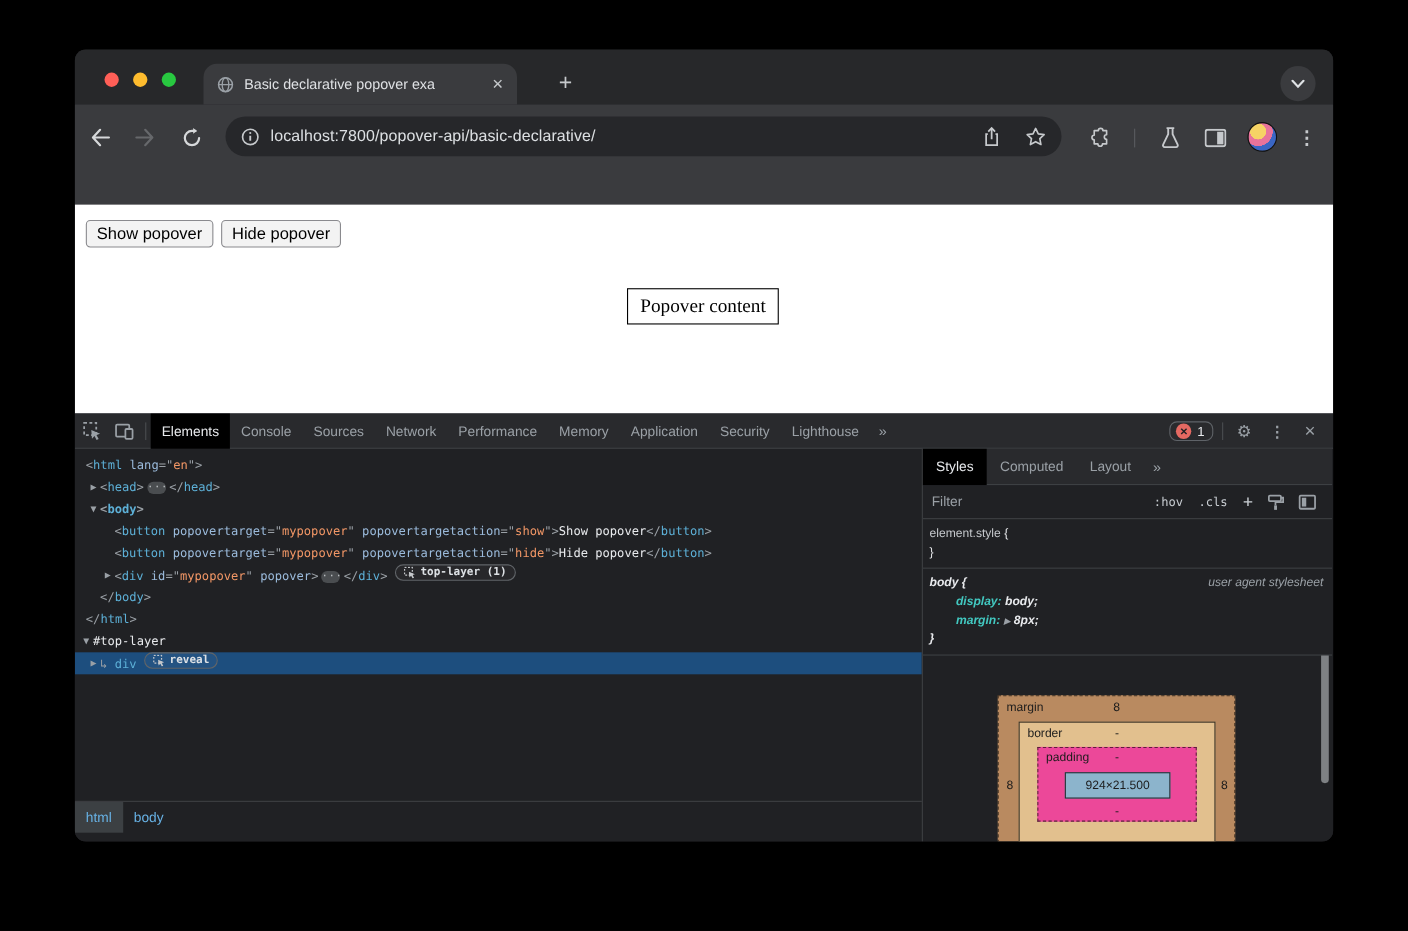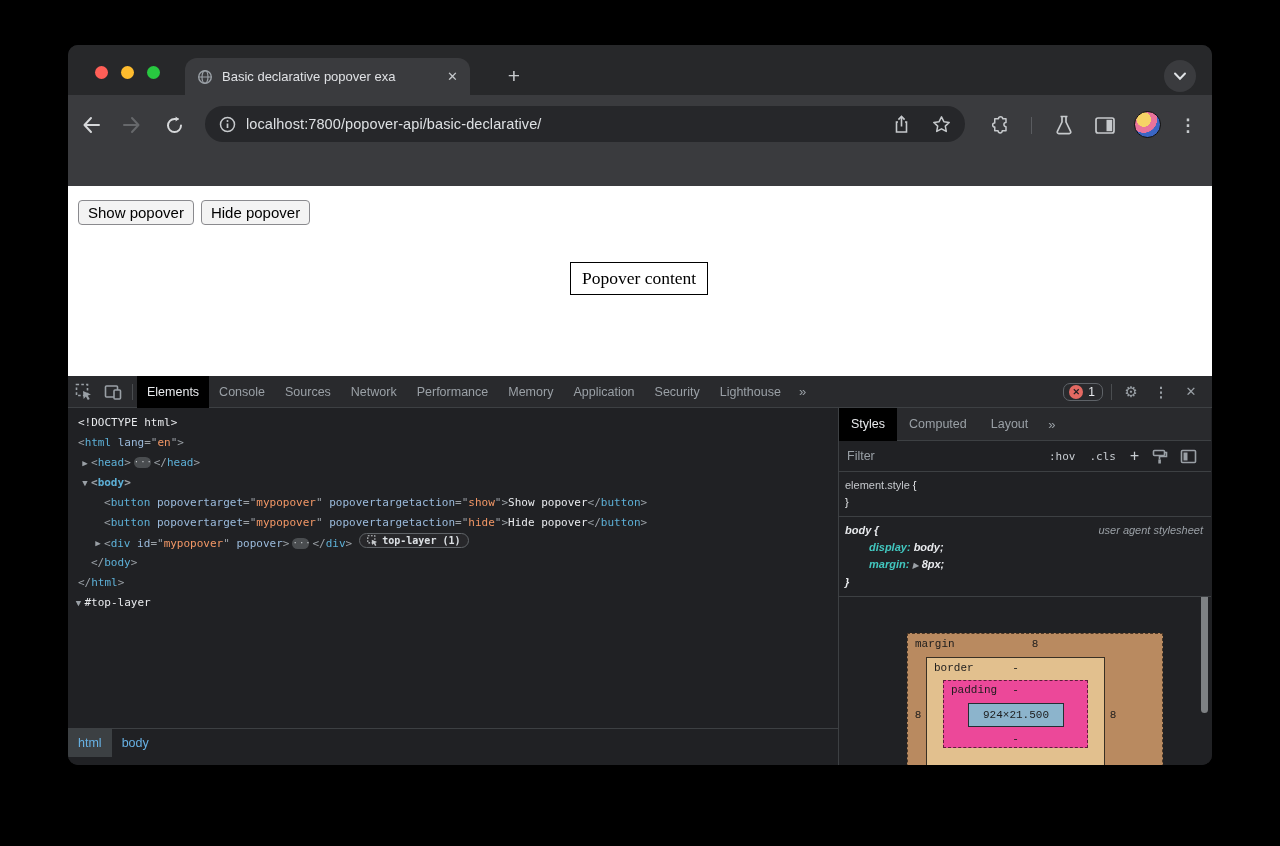--- a/index.html
+++ b/index.html
@@ -97,22 +97,22 @@
   .rule-block { border-bottom:1px solid #3d4043; padding:5px 8px 5px 6px; line-height:17px; }
   .sel-gray { color:#c5c8cc; }
   .ua { font-style:italic; }
   .origin { float:right; color:#9aa0a6; font-style:italic; }
   .prop-line { padding-left:24px; }
   .prop-name { color:#42c8c0; }
   .expand-caret { color:#9aa0a6; font-size:8px; }
   .bm-wrap { position:relative; flex:1; overflow:hidden; }
 
   
-  .bm-margin { position:absolute; left:68px; top:36px; width:256px; height:180px;
-    background:#b98a60; border:1px dashed rgba(0,0,0,.6); font-size:11px; color:#1c1c1c;font-family:Liberation Mono, monospace; }
+  .bm-margin { position:absolute; left:68px; top:36px; width:216px; height:180px;
+    background:#b98a60; border:1px dashed rgba(0,0,0,.6); font-size:11px; color:#1c1c1c; }
   .bm-toplabel { position:absolute; left:7px; top:4px; }
   .bm-topval { position:absolute; left:0; right:0; top:4px; text-align:center; }
   .bm-border { position:absolute; left:18px; top:23px; width:179px; height:130px;
     background:#e2c08e; border:1px solid rgba(0,0,0,.75); }
   .bm-padding { position:absolute; left:16px; top:22px; width:145px; height:68px;
     background:#ec4899; border:1px dashed rgba(0,0,0,.6); }
   .bm-content { position:absolute; left:24px; top:22px; width:96px; height:24px;
     background:#8cb4cc; border:1px solid rgba(0,0,0,.75); display:flex; align-items:center;
     justify-content:center; }
   .bm-mid { position:absolute; top:73px; height:16px; line-height:16px; text-align:center; }
@@ -243,36 +243,42 @@
       </div>
       <div class="dt-vdiv"></div>
       <div class="dt-icon" style="font-size:15px">⚙</div>
       <div class="dt-icon" style="font-size:14px; font-weight:bold">⋮</div>
       <div class="dt-icon" style="font-size:13px; margin-right:6px">✕</div>
     </div>
 
     <div class="dt-body">
       <div class="dt-left">
         <div class="tree" id="tree">
-            <div class="trow" style="padding-left: 10px;"><span class="c-txt">&lt;!DOCTYPE html&gt;</span></div>
             <div class="trow" style="padding-left: 10px;"><span class="c-p">&lt;</span><span class="c-tag">html</span><span class="c-attr"> lang</span><span class="c-p">="</span><span class="c-val">en</span><span class="c-p">"&gt;</span></div>
             <div class="trow" style="padding-left: 23px;"><span class="arr">▶</span><span class="c-p">&lt;</span><span class="c-tag">head</span><span class="c-p">&gt;</span><span class="dots">···</span><span class="c-p">&lt;/</span><span class="c-tag">head</span><span class="c-p">&gt;</span></div>
             <div class="trow" style="padding-left: 23px; font-weight: bold;"><span class="arr">▼</span><span class="c-p">&lt;</span><span class="c-tag">body</span><span class="c-p">&gt;</span></div>
             <div class="trow" style="padding-left: 36px;"><span class="c-p">&lt;</span><span class="c-tag">button</span><span class="c-attr"> popovertarget</span><span class="c-p">="</span><span class="c-val">mypopover</span><span class="c-p">"</span><span class="c-attr"> popovertargetaction</span><span class="c-p">="</span><span class="c-val">show</span><span class="c-p">"&gt;</span><span class="c-txt">Show popover</span><span class="c-p">&lt;/</span><span class="c-tag">button</span><span class="c-p">&gt;</span></div>
             <div class="trow" style="padding-left: 36px;"><span class="c-p">&lt;</span><span class="c-tag">button</span><span class="c-attr"> popovertarget</span><span class="c-p">="</span><span class="c-val">mypopover</span><span class="c-p">"</span><span class="c-attr"> popovertargetaction</span><span class="c-p">="</span><span class="c-val">hide</span><span class="c-p">"&gt;</span><span class="c-txt">Hide popover</span><span class="c-p">&lt;/</span><span class="c-tag">button</span><span class="c-p">&gt;</span></div>
             <div class="trow" style="padding-left: 36px;"><span class="arr">▶</span><span class="c-p">&lt;</span><span class="c-tag">div</span><span class="c-attr"> id</span><span class="c-p">="</span><span class="c-val">mypopover</span><span class="c-p">"</span><span class="c-attr"> popover</span><span class="c-p">&gt;</span><span class="dots">···</span><span class="c-p">&lt;/</span><span class="c-tag">div</span><span class="c-p">&gt;</span><span class="nbadge">
                 <svg width="11" height="11" viewBox="0 0 14 14">
                   <rect x="1" y="1" width="9" height="9" fill="none" stroke="#c5c8cb" stroke-width="1.4" stroke-dasharray="2.2 1.8"></rect>
                   <path d="M6 6 L13 9 L10.2 9.9 L12 13 L10.3 13.9 L8.6 10.8 L6.6 12.8 Z" fill="#c5c8cb"></path>
                 </svg>
                 <span>top-layer (1)</span>
               </span></div>
             <div class="trow" style="padding-left: 23px;"><span class="c-p">&lt;/</span><span class="c-tag">body</span><span class="c-p">&gt;</span></div>
             <div class="trow" style="padding-left: 10px;"><span class="c-p">&lt;/</span><span class="c-tag">html</span><span class="c-p">&gt;</span></div>
             <div class="trow" style="padding-left: 16.5px;"><span class="arr">▼</span><span class="c-txt">#top-layer</span></div>
+            <div class="trow sel" style="padding-left: 23px;"><span class="arr">▶</span><span class="c-hook">↳ </span><span class="c-tag">div</span><span class="nbadge">
+                <svg width="11" height="11" viewBox="0 0 14 14">
+                  <rect x="1" y="1" width="9" height="9" fill="none" stroke="#c5c8cb" stroke-width="1.4" stroke-dasharray="2.2 1.8"></rect>
+                  <path d="M6 6 L13 9 L10.2 9.9 L12 13 L10.3 13.9 L8.6 10.8 L6.6 12.8 Z" fill="#c5c8cb"></path>
+                </svg>
+                <span>reveal</span>
+              </span></div>
           </div>
         <div class="crumbs">
           <div class="crumb first">html</div>
           <div class="crumb">body</div>
         </div>
       </div>
 
       <div class="dt-right">
         <div class="side-tabs">
           <div class="side-tab active">Styles</div>

